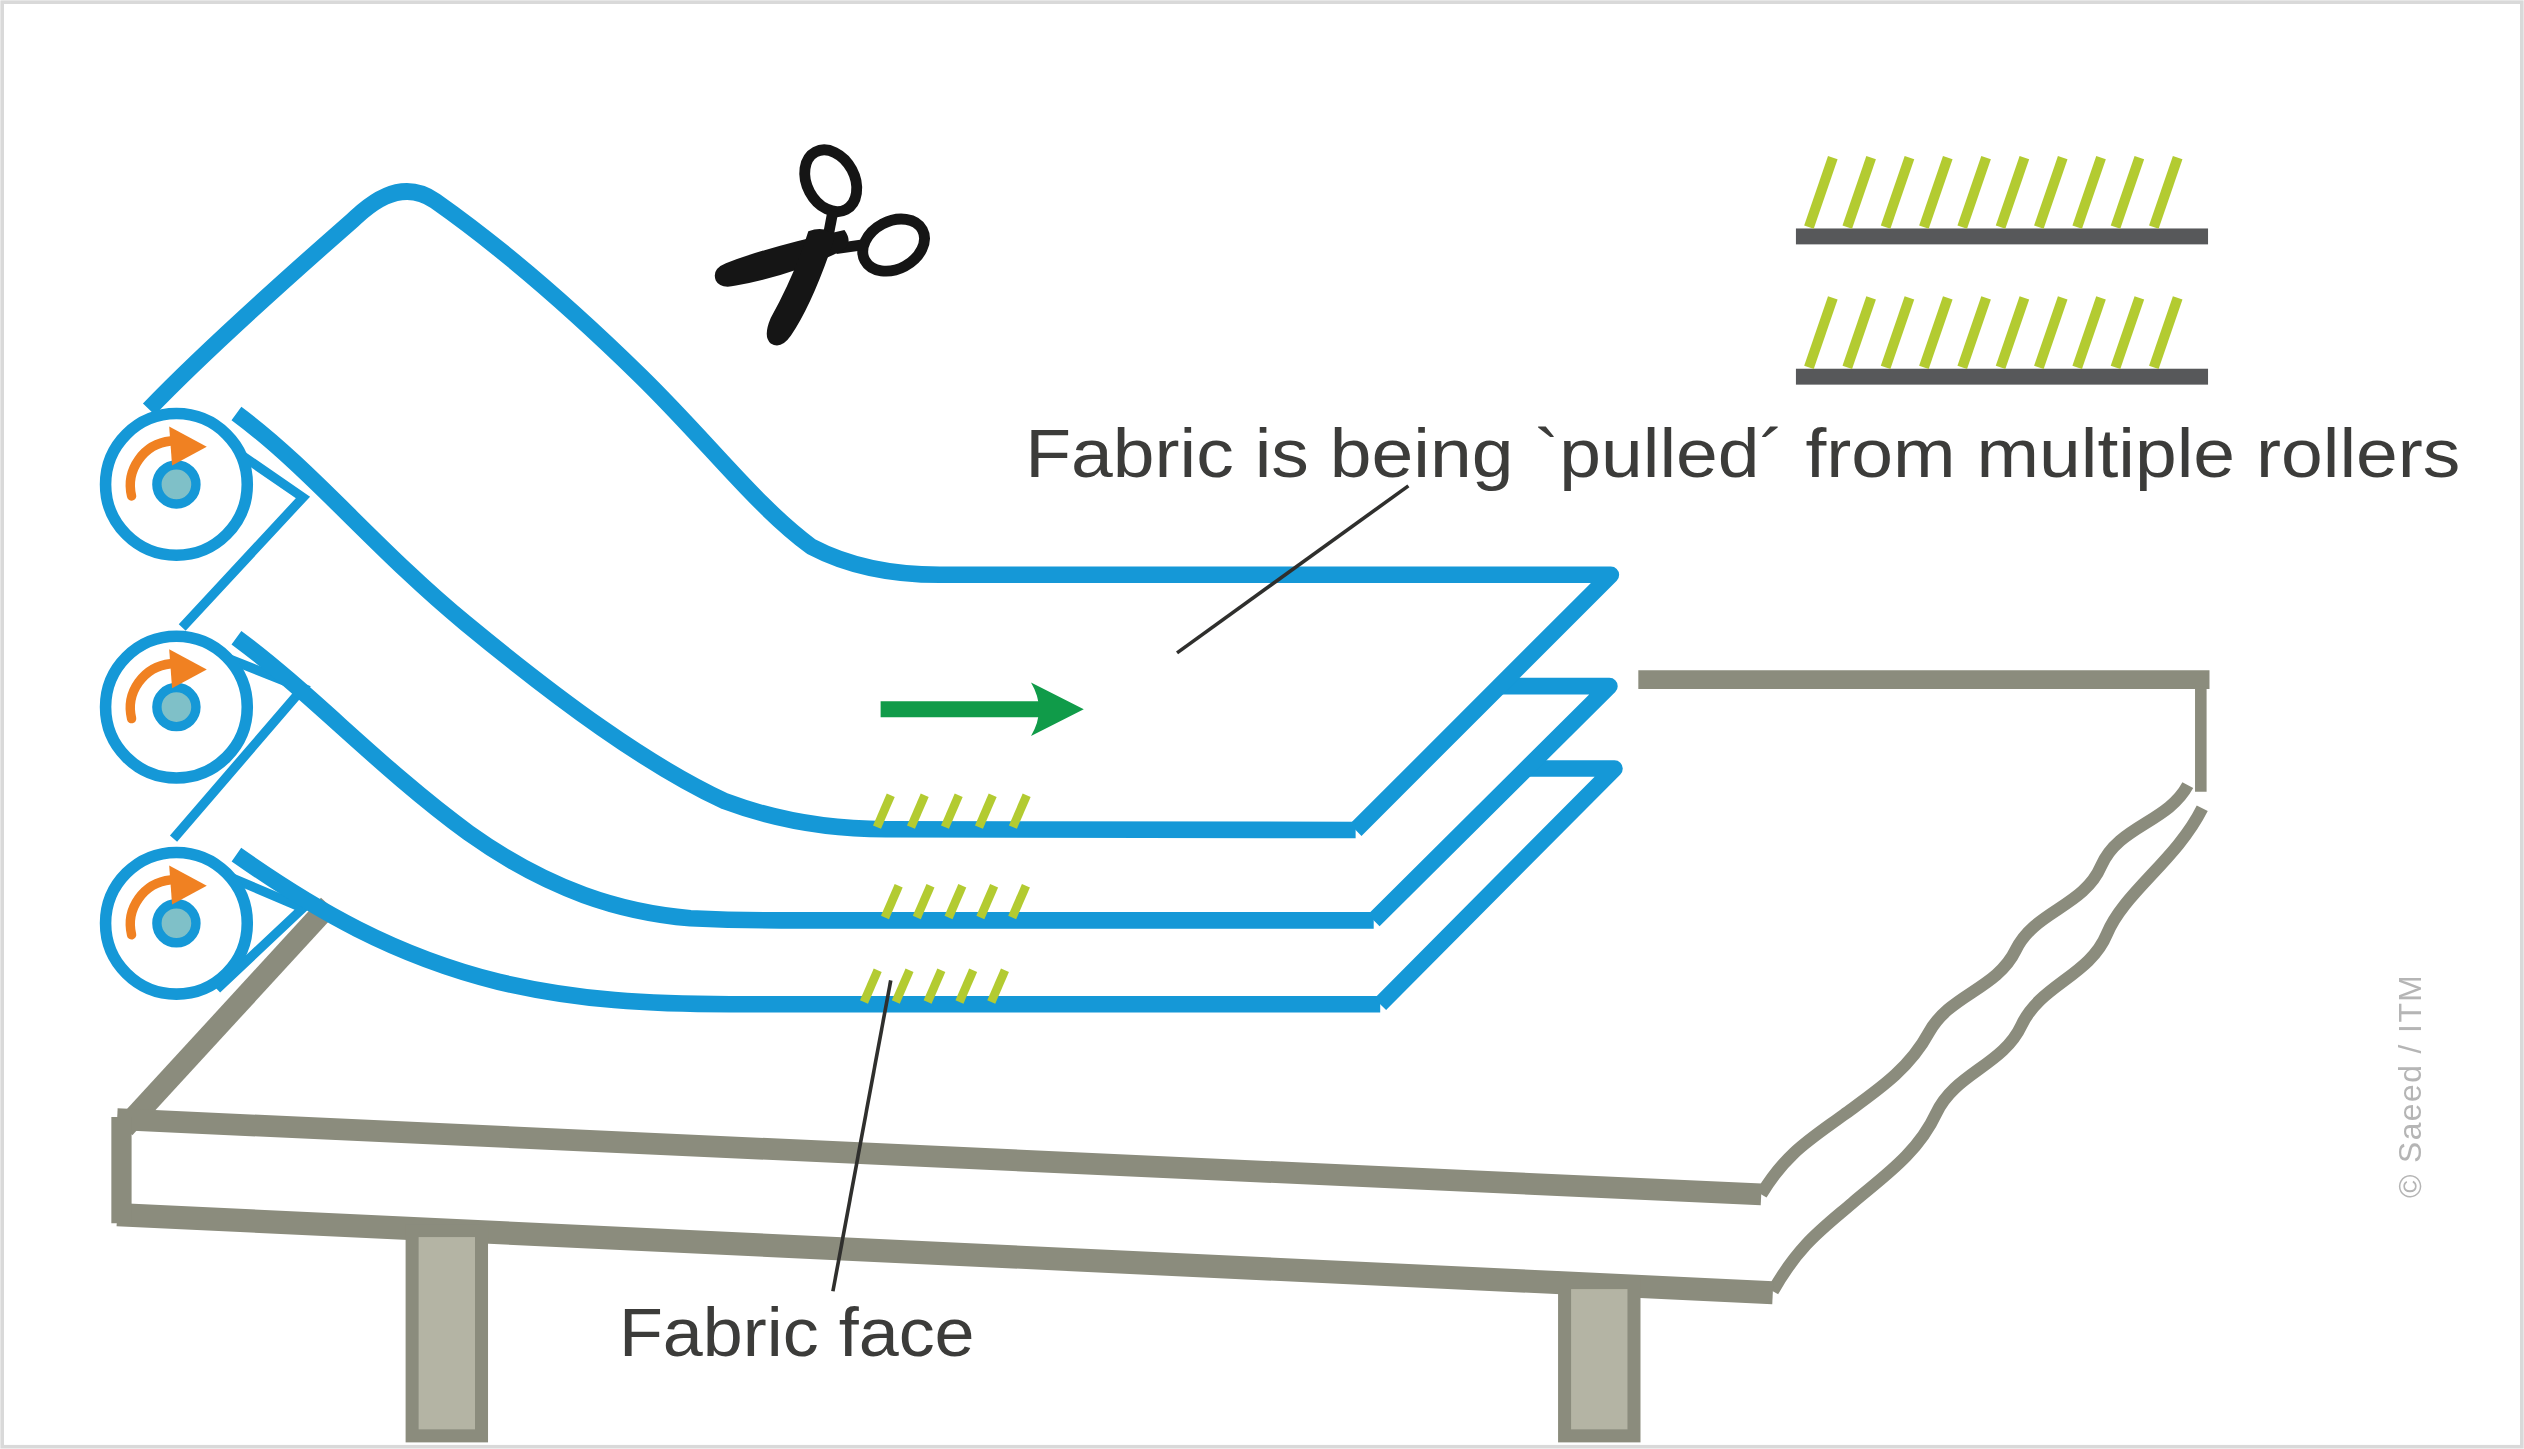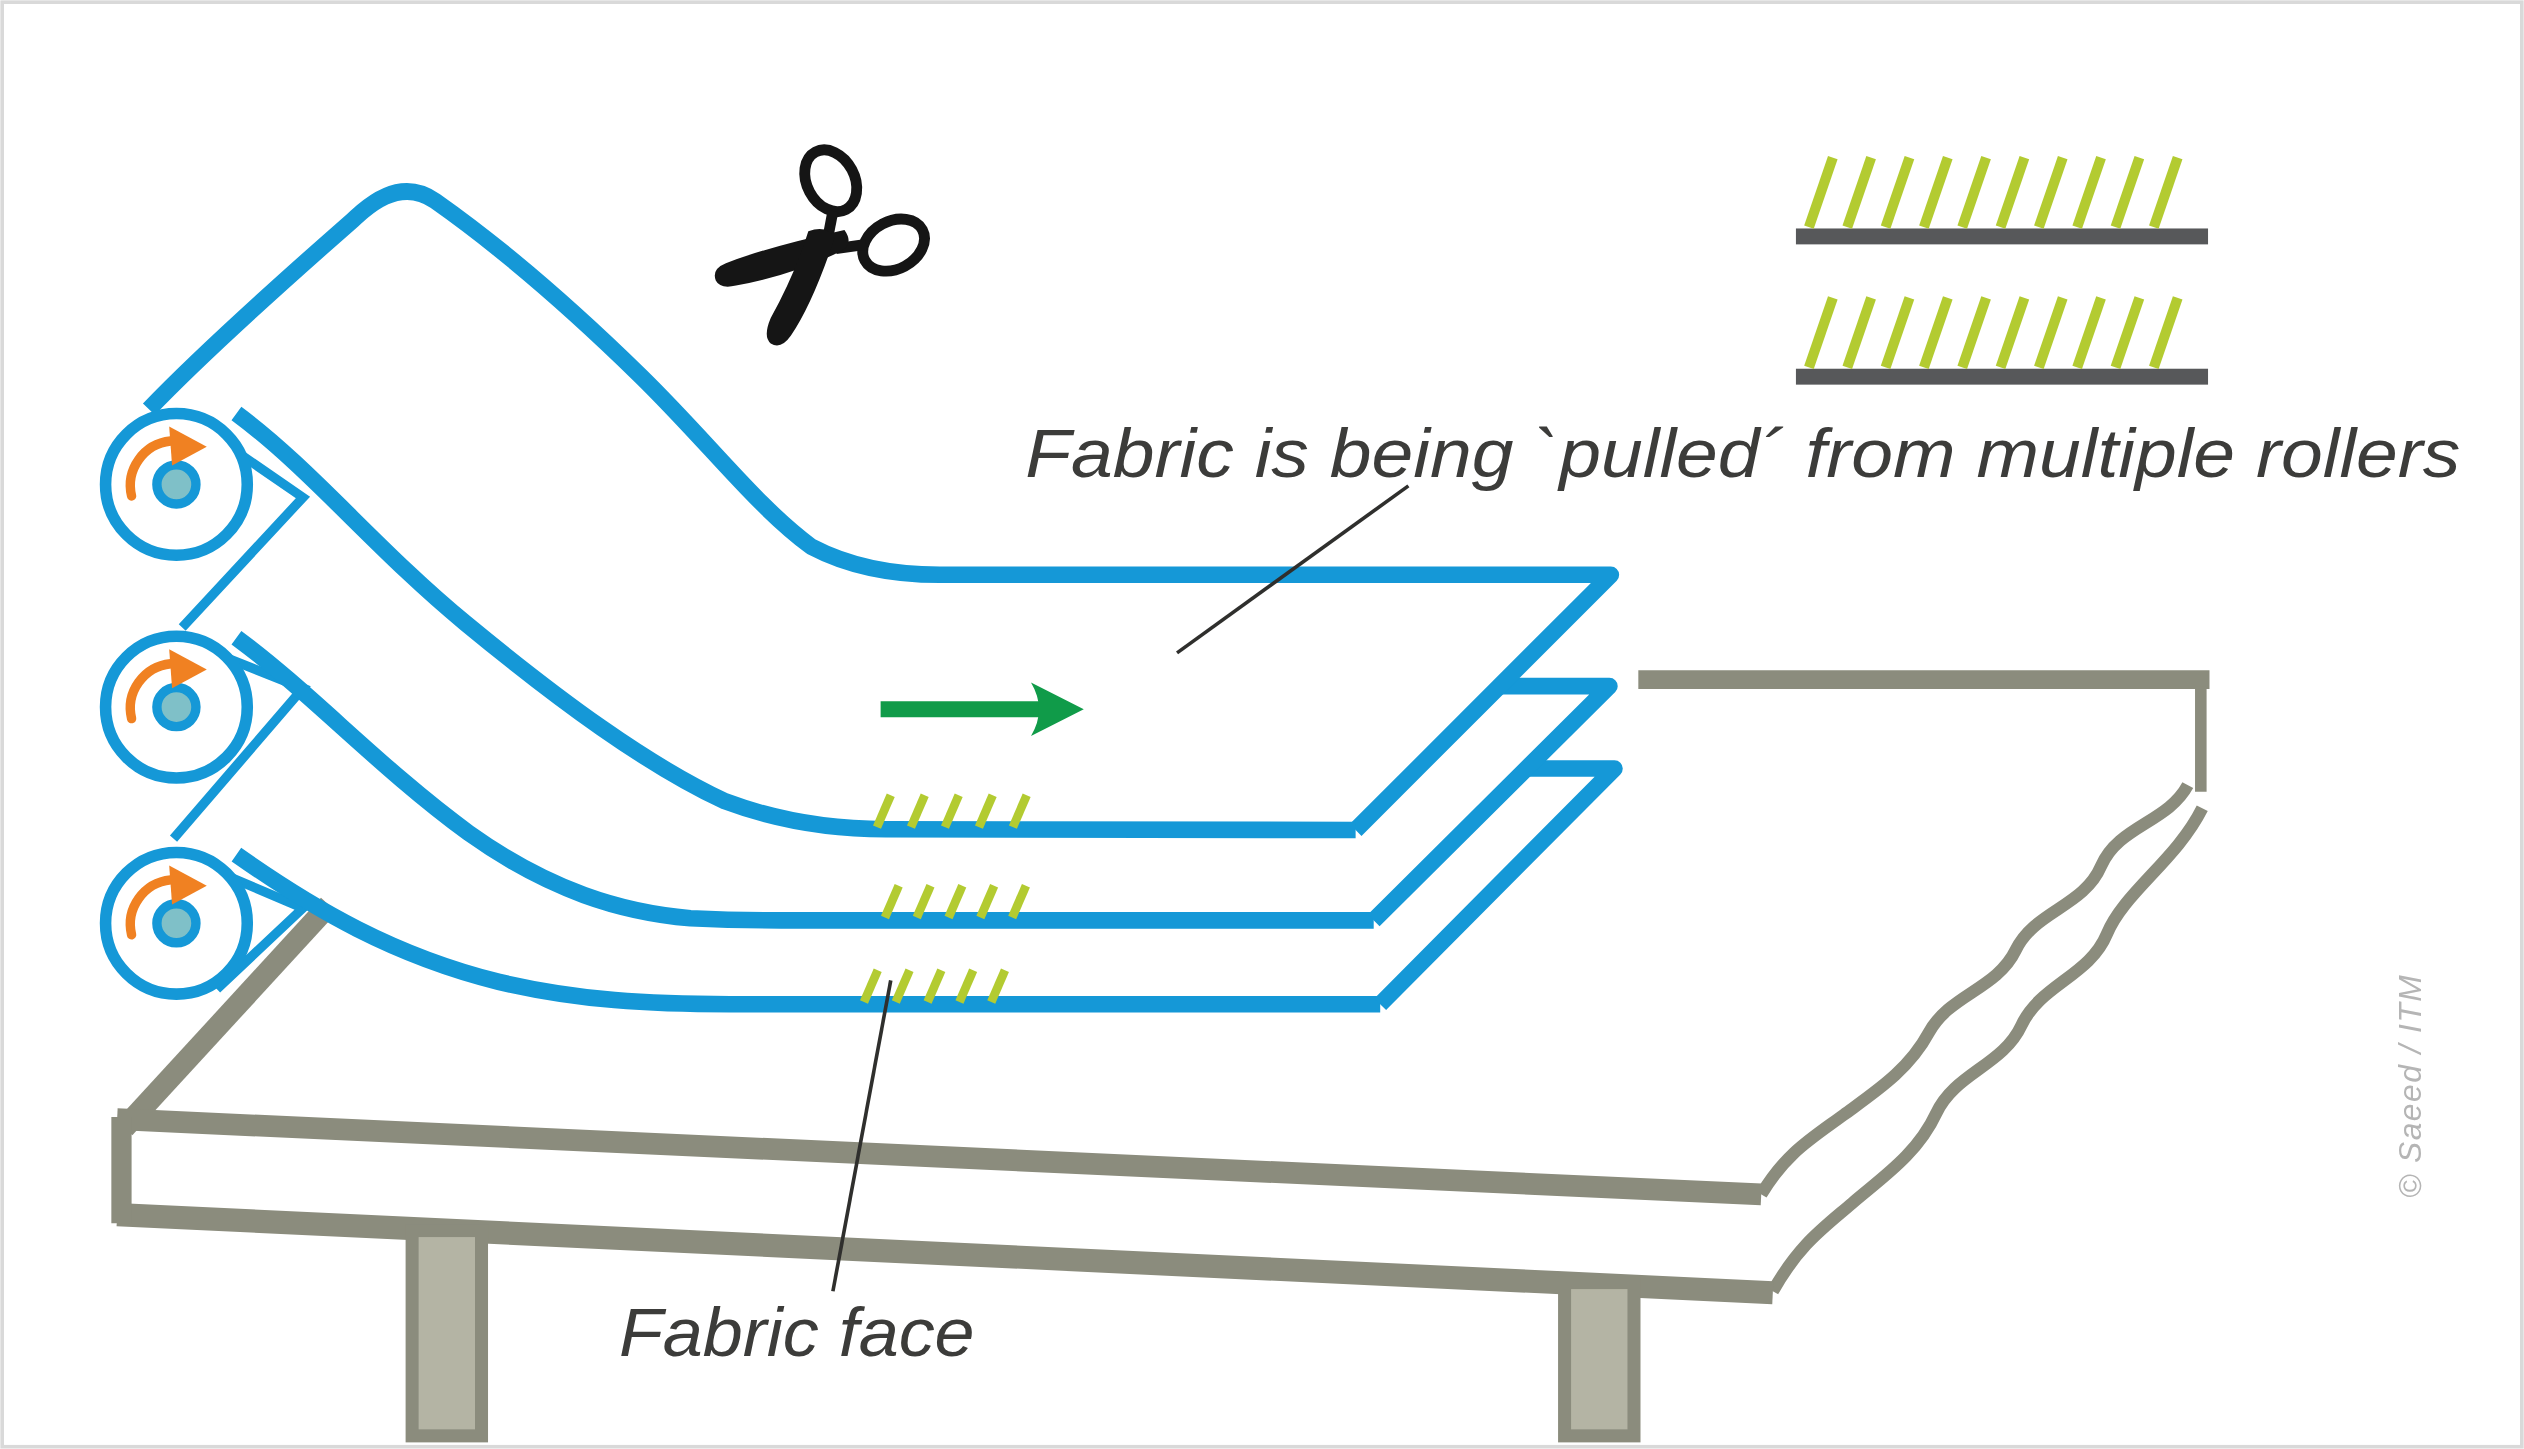--- a/index.html
+++ b/index.html
@@ -1,16 +1,16 @@
 <!DOCTYPE html>
 <html style="--fabric-blue: #1598d7; --hub-teal: #7fc0c8; --arrow-orange: #f08122; --flow-green: #109b49; --hatch-green: #b3cb31; --table-gray: #8b8c7d; --leg-fill: #b4b4a4; --legend-gray: #57585a; --text-dark: #3c3c3a; --watermark-gray: #b5b5b5; --pointer-black: #2f2f2d; --scissors-black: #151515; --border-gray: #d9d9d9;font-size:11.6px"><head>
 <meta charset="utf-8">
 <style>
   html,body{margin:0;padding:0;background:#fff;}
-  .page{width:100%;max-width:2525px;font-style:italic;}
+  .page{width:100%;max-width:2525px;}
   svg{display:block;width:100%;height:auto;background:#fff;
       font-family:"Liberation Sans","DejaVu Sans",sans-serif;}
 
   .fabric{stroke:var(--fabric-blue,#1598d7);stroke-width:23;fill:none;
           stroke-linejoin:round;}
   .roller-ring{stroke:var(--fabric-blue,#1598d7);stroke-width:16;fill:#fff;}
   .roller-hub{stroke:var(--fabric-blue,#1598d7);stroke-width:13;
               fill:var(--hub-teal,#7fc0c8);}
   .peel{stroke:var(--fabric-blue,#1598d7);stroke-width:13;fill:none;}
   .rot-arrow{stroke:var(--arrow-orange,#f08122);stroke-width:13;fill:none;

